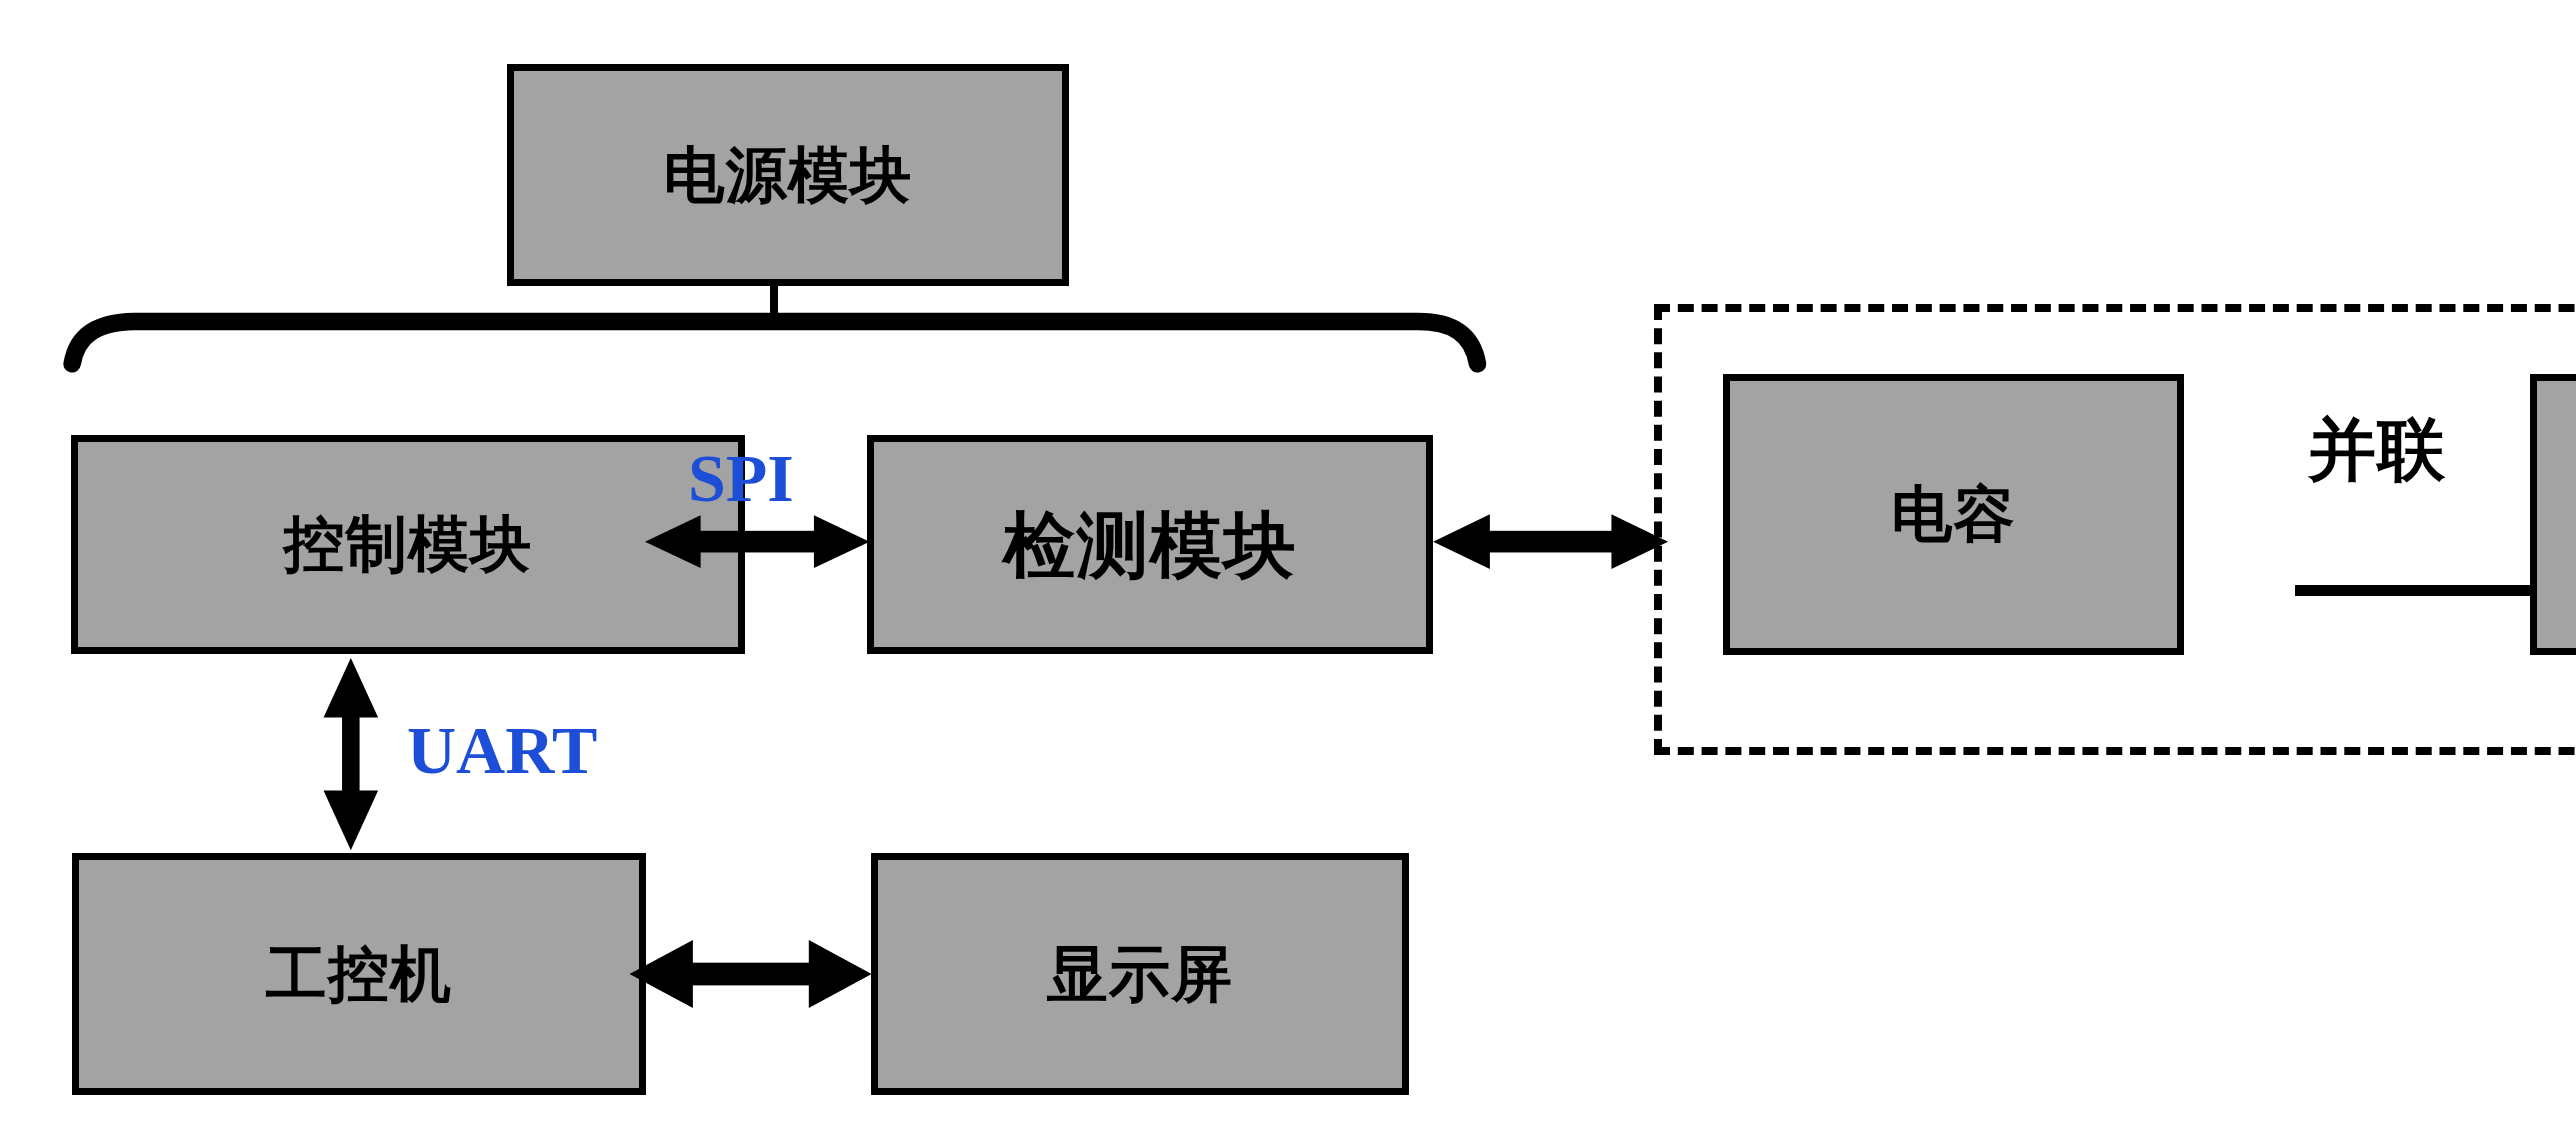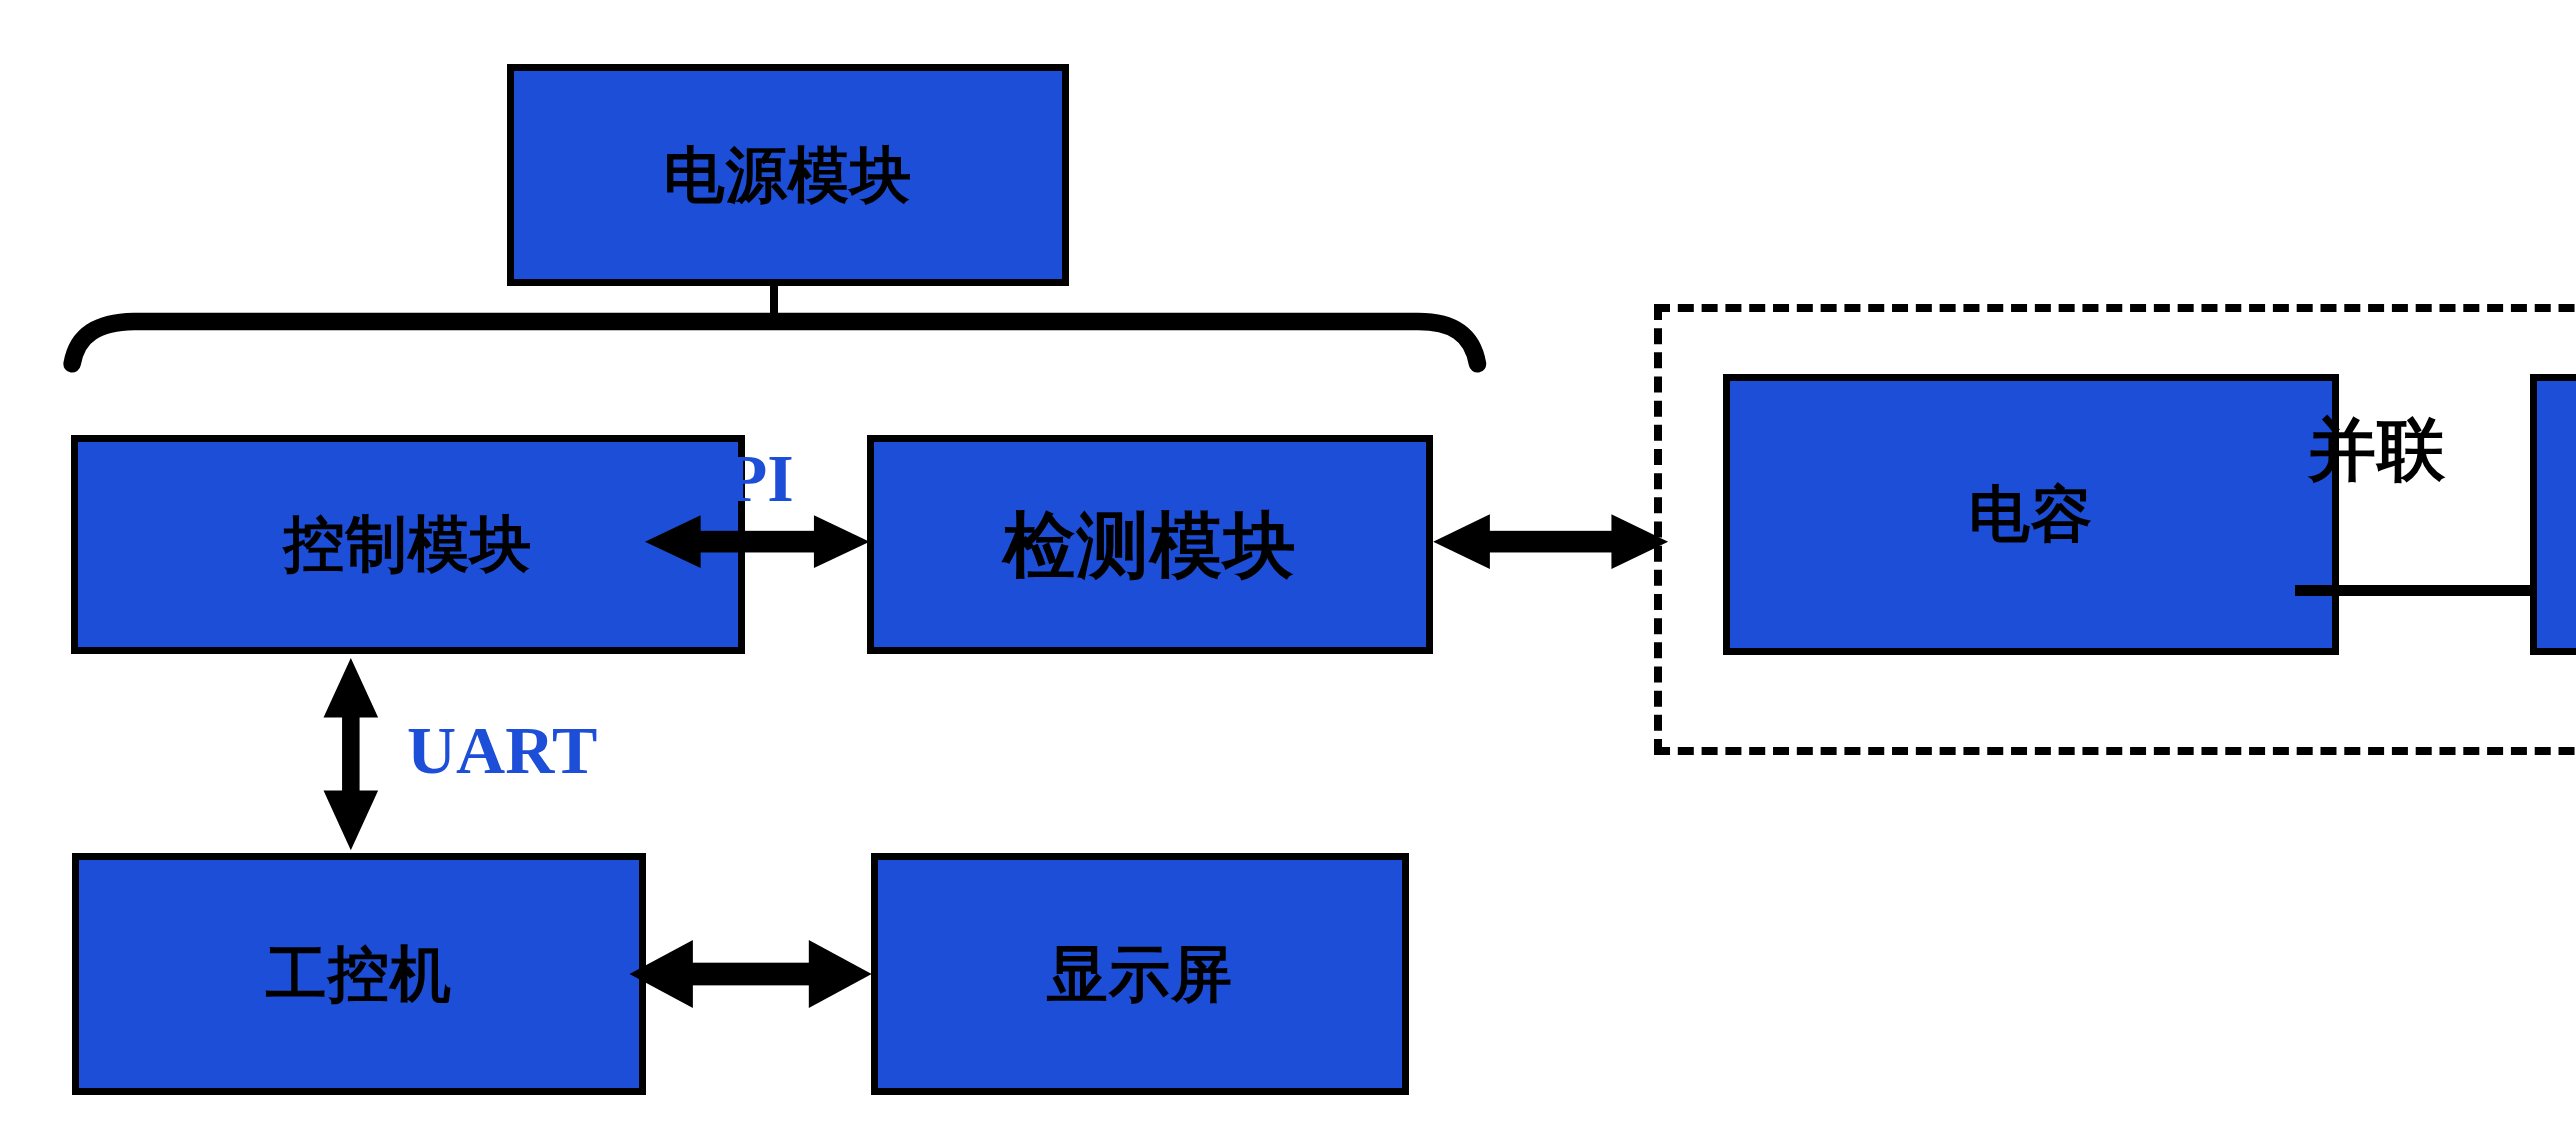--- a/index.html
+++ b/index.html
@@ -15,21 +15,21 @@
     width: 3194px;
     height: 1124px;
     background: #ffffff;
     overflow: hidden;
   }
   
   .box {
     position: absolute;
     box-sizing: border-box;
     border: 7.2px solid #000000;
-    background: #1d4ed8;
+    background: #a3a3a3;
     display: flex;
     align-items: center;
     justify-content: center;
     z-index: 6;
   }
   .box-label {
     font-family: "Liberation Sans", sans-serif;
     font-weight: 700;
     color: #000000;
     line-height: 1;
@@ -106,21 +106,21 @@
   </div>
 
   <div class="box" style="left:72px; top:853px; width:574px; height:242px;">
     <span class="box-label" style="font-size:61px;">工控机</span>
   </div>
 
   <div class="box" style="left:871px; top:853px; width:538px; height:242px;">
     <span class="box-label" style="font-size:61px;">显示屏</span>
   </div>
 
-  <div class="box" style="left:1723px; top:374px; width:616px; height:281px;">
+  <div class="box" style="left:1723px; top:374px; width:461px; height:281px;">
     <span class="box-label" style="font-size:61px;">电容</span>
   </div>
 
   <div class="box" style="left:2530px; top:374px; width:544px; height:281px;">
     
   </div>
 
   <div class="hline" style="left:2295px; top:585px; width:240px; height:11.3px;"></div>
 
   <svg class="svg-layer top" viewBox="0 0 6200 2181" preserveAspectRatio="none">

